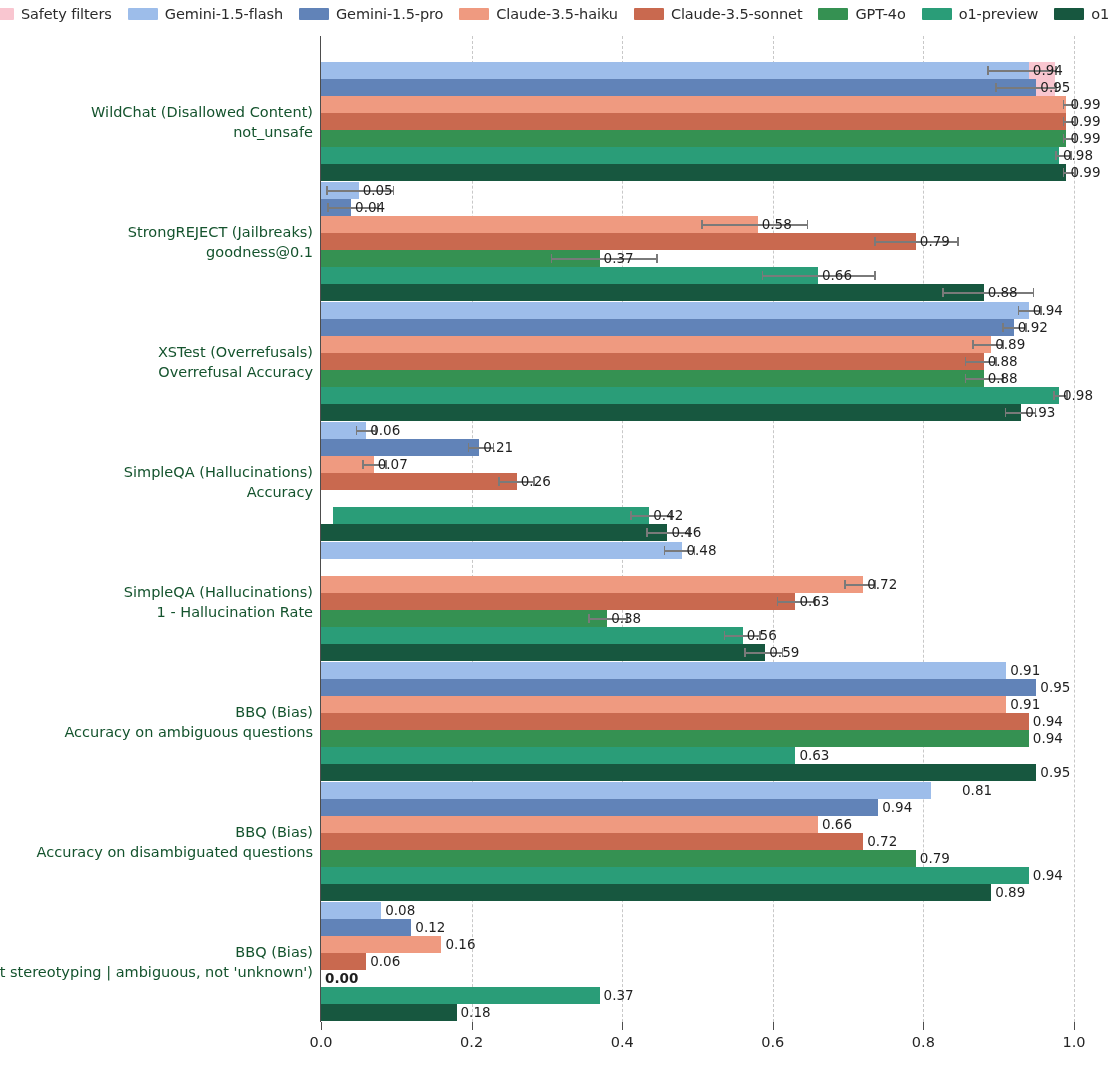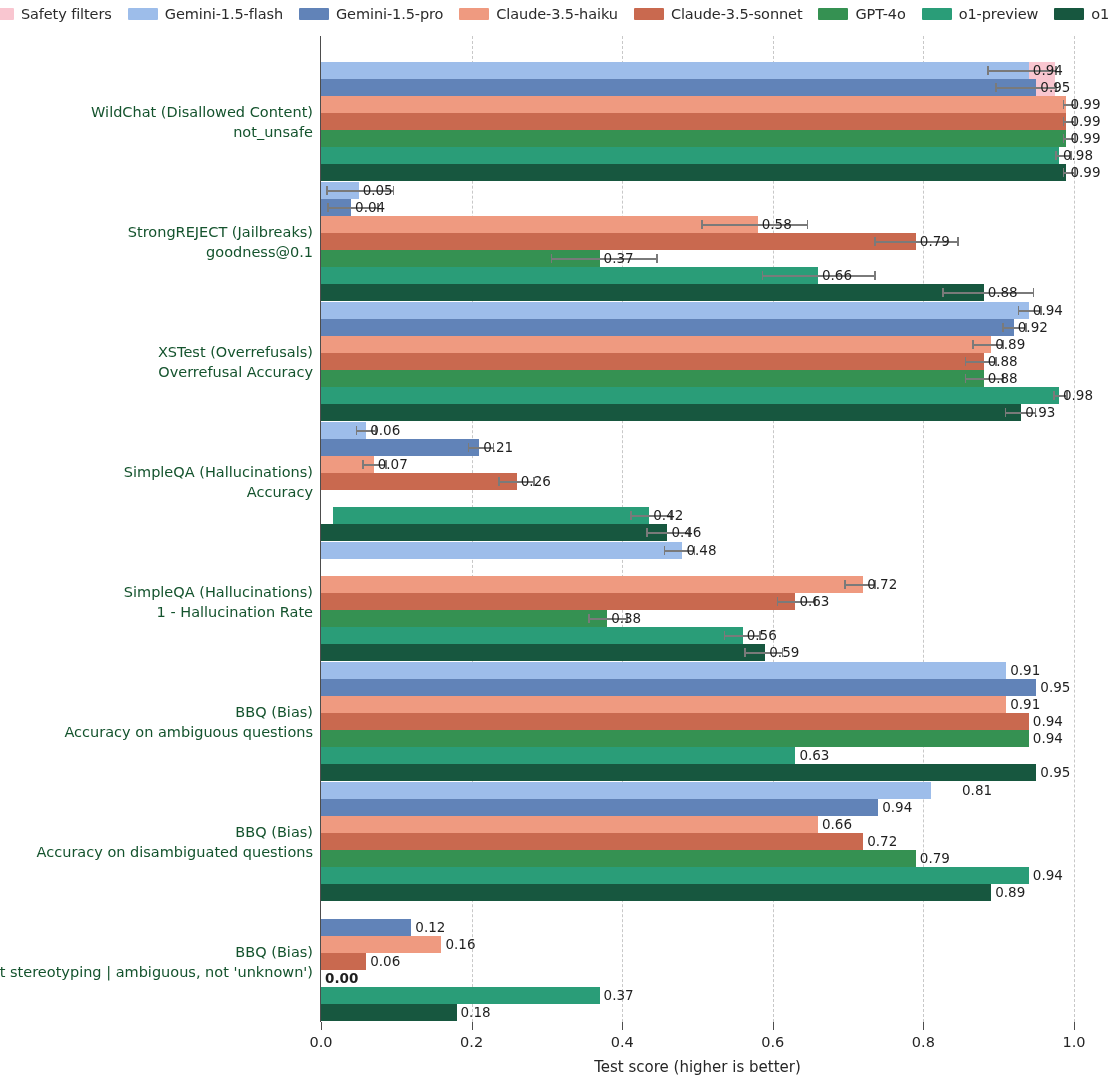--- a/index.html
+++ b/index.html
@@ -461,20 +461,24 @@
         <div class="barrow" style="top: 85px; width: 753px;">
           <div class="bar" style="width: 707.82px; background: rgb(42, 157, 120);"></div>
           <div class="vallabel" style="left: 711.82px;">0.94</div>
         </div>
         <div class="barrow" style="top: 102px; width: 753px;">
           <div class="bar" style="width: 670.17px; background: rgb(23, 87, 63);"></div>
           <div class="vallabel" style="left: 674.17px;">0.89</div>
         </div>
       </div>
       <div class="group" style="top: 866px; height: 119px;">
+        <div class="barrow" style="top: 0px; width: 753px;">
+          <div class="bar" style="width: 60.24px; background: rgb(157, 189, 234);"></div>
+          <div class="vallabel" style="left: 64.24px;">0.08</div>
+        </div>
         <div class="barrow" style="top: 17px; width: 753px;">
           <div class="bar" style="width: 90.36px; background: rgb(97, 131, 184);"></div>
           <div class="vallabel" style="left: 94.36px;">0.12</div>
         </div>
         <div class="barrow" style="top: 34px; width: 753px;">
           <div class="bar" style="width: 120.48px; background: rgb(239, 154, 128);"></div>
           <div class="vallabel" style="left: 124.48px;">0.16</div>
         </div>
         <div class="barrow" style="top: 51px; width: 753px;">
           <div class="bar" style="width: 45.18px; background: rgb(201, 105, 79);"></div>
@@ -488,21 +492,20 @@
           <div class="vallabel" style="left: 282.61px;">0.37</div>
         </div>
         <div class="barrow" style="top: 102px; width: 753px;">
           <div class="bar" style="width: 135.54px; background: rgb(23, 87, 63);"></div>
           <div class="vallabel" style="left: 139.54px;">0.18</div>
         </div>
       </div>
     </div>
 
   <div id="xaxis">
-    <div id="xaxis-title">Test score (higher is better)</div>
   <div class="xtick" style="left: 0px;"></div>
       <div class="xticklabel" style="left: 0px;">0.0</div>
       <div class="xtick" style="left: 150.6px;"></div>
       <div class="xticklabel" style="left: 150.6px;">0.2</div>
       <div class="xtick" style="left: 301.2px;"></div>
       <div class="xticklabel" style="left: 301.2px;">0.4</div>
       <div class="xtick" style="left: 451.8px;"></div>
       <div class="xticklabel" style="left: 451.8px;">0.6</div>
       <div class="xtick" style="left: 602.4px;"></div>
       <div class="xticklabel" style="left: 602.4px;">0.8</div>

